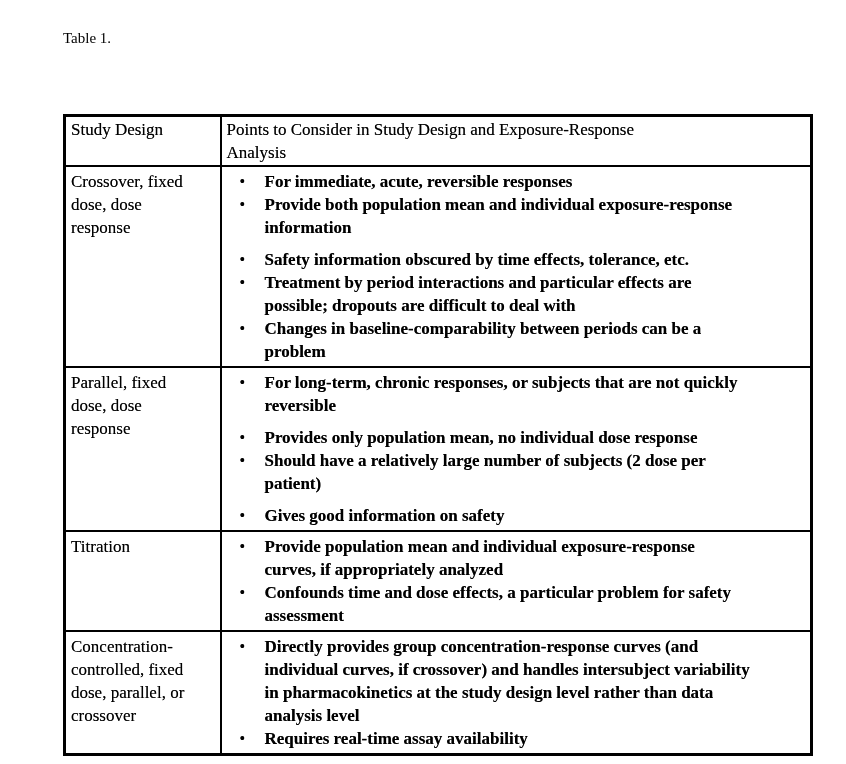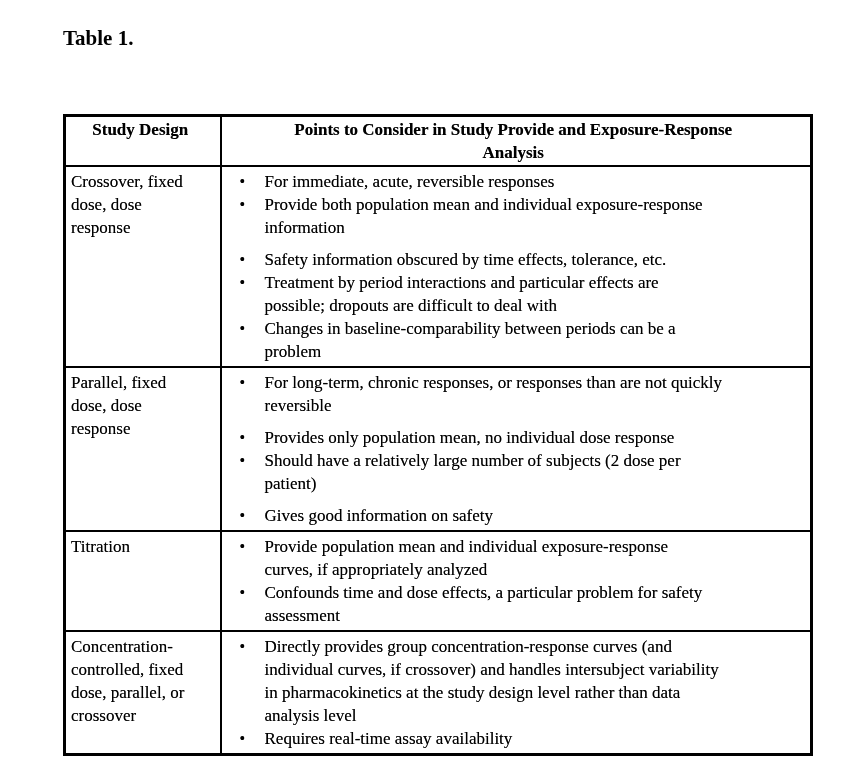--- a/index.html
+++ b/index.html
@@ -15,22 +15,22 @@
     font-family: "Liberation Serif", serif;
     color: #000000;
     overflow: hidden;
   }
   
   .title-block {
     position: absolute;
     left: 63px;
     top: 25px;
     display: flex;
-    font-weight: bold;
-    font-size: 21px;
+    font-weight: normal;
+    font-size: 15px;
     line-height: 26px;
     color: #000000;
   }
   .title-label {
     flex: 0 0 89px;
     width: 89px;
   }
   .title-text {
     white-space: pre-line;
   }
@@ -52,63 +52,63 @@
     border: 2px solid #000000;
     vertical-align: top;
     text-align: left;
   }
   thead tr { height: 49px; }
   tbody tr:nth-child(1) { height: 195px; }
   tbody tr:nth-child(2) { height: 164px; margin-left: 8px; }
   tbody tr:nth-child(3) { height: 91px; }
   tbody tr:nth-child(4) { height: 117px; }
   thead th {
-    font-weight: bold;
+    font-weight: normal;
     padding: 1px 10px 1px 5px;
     white-space: pre-line;
-    text-align: center;
   }
   td.col1 {
     padding: 3px 4px 2px 5px;
     white-space: pre-line;
     font-weight: normal;
   }
   td.col2 {
     padding: 3px 6px 3px 18px;
   }
   .bullet { display: flex; }
   .bullet.gap { margin-top: 9px; }
   .dot {
     flex: 0 0 25px;
     width: 25px;
     font-size: 16px;
   }
   .btxt {
     flex: 1;
     white-space: pre-line;
+    font-weight: bold;
   }
 </style>
 </head>
 <body>
 
 <div class="page">
 
   <div class="title-block">
     <span class="title-label">Table 1.</span>
   </div>
 
   <table class="er-table">
     <colgroup>
       <col class="c1">
       <col class="c2">
     </colgroup>
     <thead>
       <tr>
         <th class="col1">Study Design</th>
-        <th class="col2">Points to Consider in Study Provide and Exposure-Response
+        <th class="col2">Points to Consider in Study Design and Exposure-Response
 Analysis</th>
       </tr>
     </thead>
     <tbody id="table-body">
 
     <tr>
           <td class="col1">Crossover, fixed
 dose, dose
 response</td>
           <td class="col2">
@@ -137,21 +137,21 @@
             </div>
           </td>
         </tr>
         <tr>
           <td class="col1">Parallel, fixed
 dose, dose
 response</td>
           <td class="col2">
             <div class="bullet">
               <span class="dot">•</span>
-              <span class="btxt">For long-term, chronic responses, or responses than are not quickly
+              <span class="btxt">For long-term, chronic responses, or subjects that are not quickly
 reversible</span>
             </div>
             <div class="bullet gap">
               <span class="dot">•</span>
               <span class="btxt">Provides only population mean, no individual dose response</span>
             </div>
             <div class="bullet">
               <span class="dot">•</span>
               <span class="btxt">Should have a relatively large number of subjects (2 dose per
 patient)</span>

